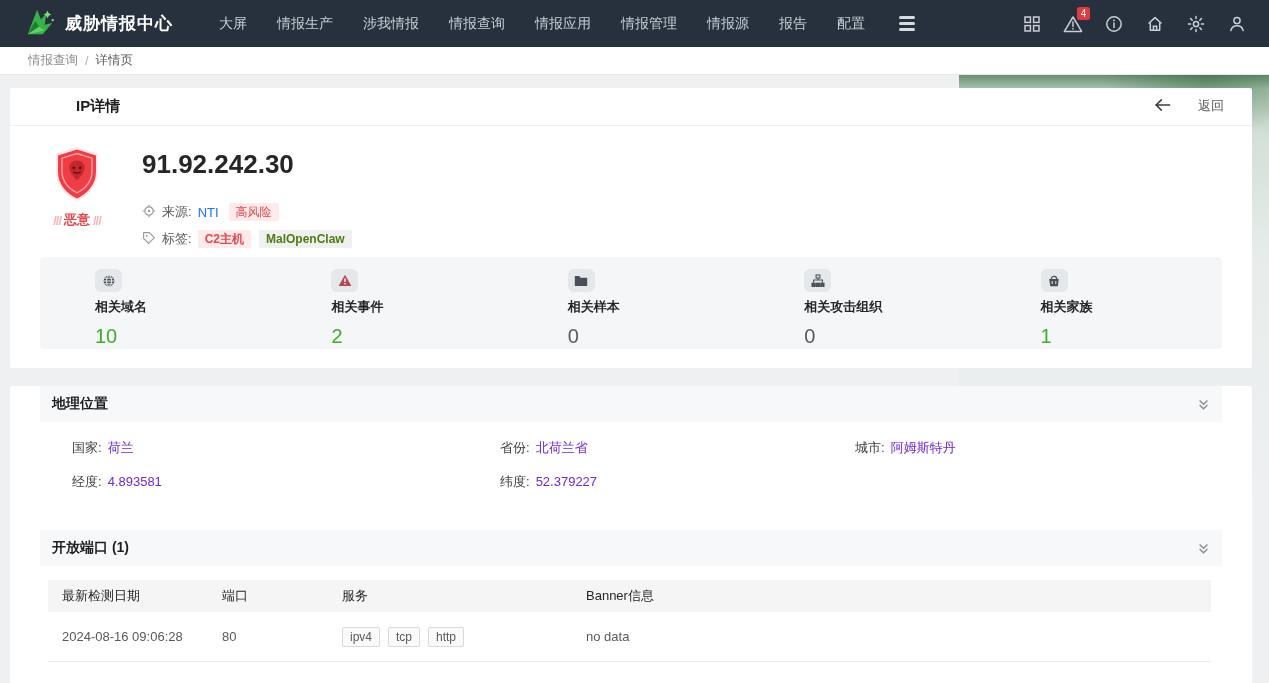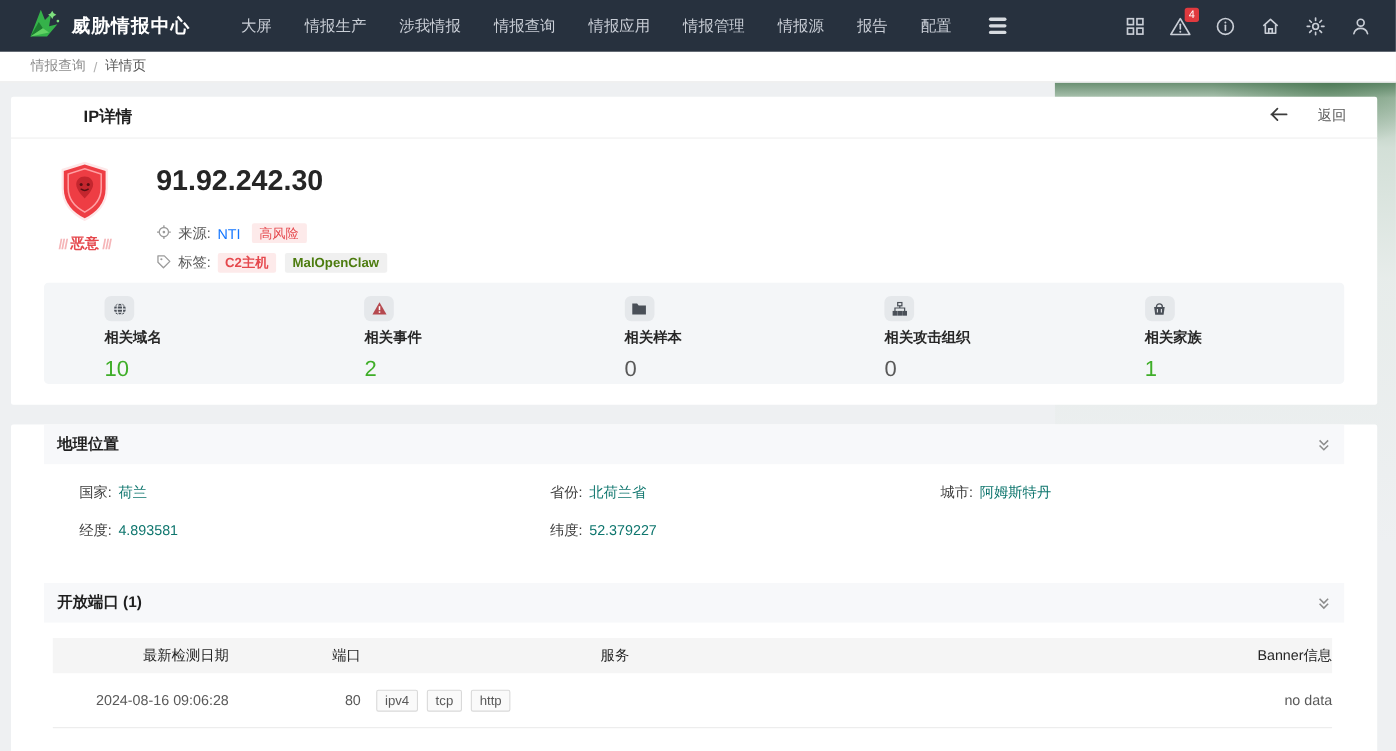--- a/index.html
+++ b/index.html
@@ -66,24 +66,24 @@
 
   
   .section-head { margin:18px 30px 0; height:36px; background:#f7f8fa; display:flex; align-items:center; padding:0 12px; }
   .section-head.second { margin-top:38px; }
   .section-title { font-size:14px; font-weight:bold; color:#1f1f1f; }
   .collapse { margin-left:auto; cursor:pointer; display:flex; }
 
   .geo-grid { margin:16px 30px 0 62px; display:grid; grid-template-columns:428px 355px auto; row-gap:14px; font-size:13px; }
   .geo-item { display:flex; gap:6px; line-height:20px; }
   .geo-label { color:#404040; }
-  .geo-value { color:#0f766e; }
-
-  
-  .table { margin:14px 41px 10px 38px;text-align:right; }
+  .geo-value { color:#6d28d9; }
+
+  
+  .table { margin:14px 41px 10px 38px; }
   .trow { display:grid; grid-template-columns:160px 120px 244px 1fr; align-items:center; }
   .thead { height:32px; background:#f5f5f5; font-size:13px; color:#262626; }
   .thead span { padding-left:14px; }
   .tbody-row { height:50px; font-size:13px; color:#595959; border-bottom:1px solid #ececec; }
   .tbody-row > div { padding-left:14px; }
   .svc { display:flex; gap:8px; }
   .svc-chip { border:1px solid #d9d9d9; background:#fafafa; border-radius:2px; font-size:12px; line-height:18px; padding:0 7px; color:#595959; }
 </style>
 </head>
 <body>

